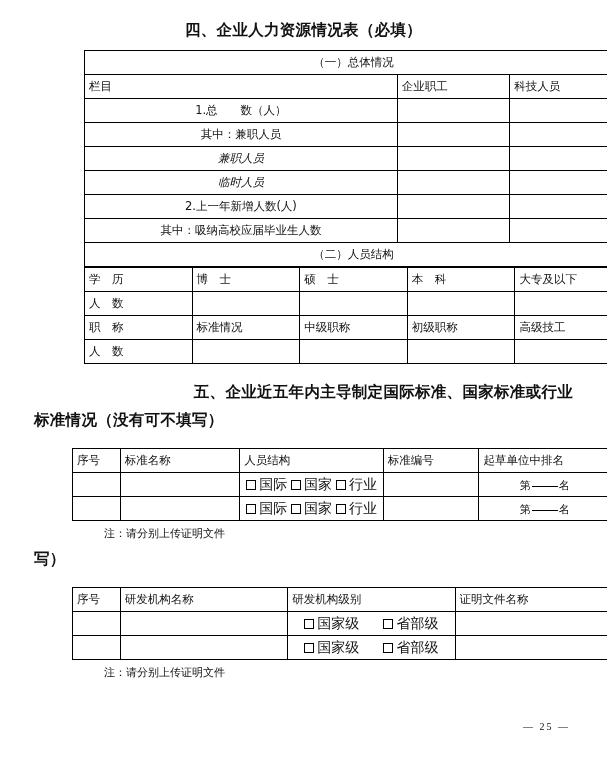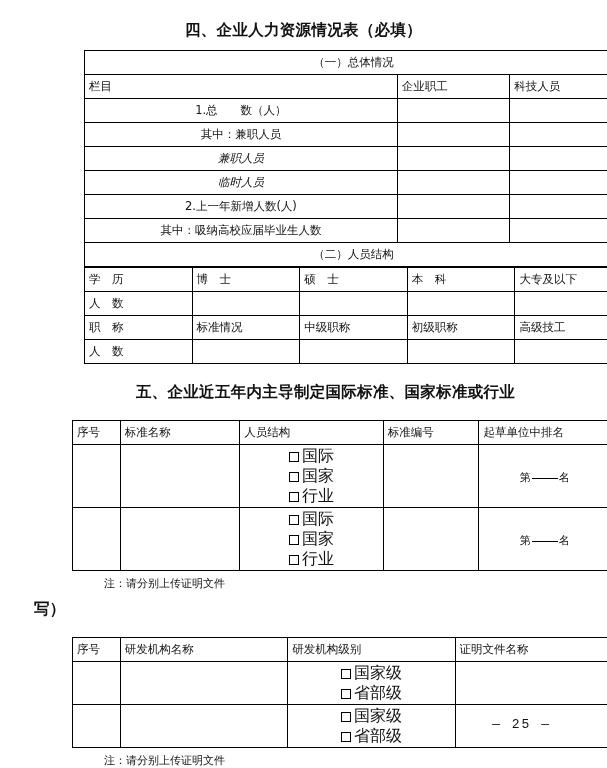--- a/index.html
+++ b/index.html
@@ -25,21 +25,21 @@
   h2.section-title {
     font-family: "DejaVu Sans", "Liberation Sans", sans-serif;
     font-size: 15.5px;
     font-weight: bold;
     letter-spacing: 0.3px;
     line-height: 1.55;
     margin: 0 0 8px 0;
     text-align: center;
   }
   h2.section-title.left {
-    text-align: center;
+    text-align: right;
     padding-left: 44px;
   }
   table.grid {
     border-collapse: collapse;
     table-layout: fixed;
     font-size: 11.5px;
     width: 100%;
   }
   table.grid td {
     border: 1px solid #000000;
@@ -65,23 +65,22 @@
     padding-left: 70px;
     font-family: Liberation Mono, monospace;
   }
   .spacer-16 { height: 16px; }
   .spacer-10 { height: 10px; }
   .spacer-8 { height: 8px; }
   .checkline {
     display: flex;
     justify-content: space-around;
     align-items: center;
-    font-size: 16px;
+    font-size: 14px;
     font-family: "DejaVu Sans", "Liberation Sans", sans-serif;
-    flex-direction: column;
   }
   .cbox {
     display: inline-block;
     white-space: nowrap;
   }
   .cbox .sq {
     display: inline-block;
     width: 8px;
     height: 8px;
     border: 1px solid #000;
@@ -96,24 +95,24 @@
   .rank-cell .ul {
     display: inline-block;
     width: 26px;
     border-bottom: 1px solid #000;
     margin: 0 1px;
     vertical-align: 2px;
     height: 10px;
   }
   .page-number {
     position: absolute;
-    right: 56px;
+    right: 37px;
     bottom: 36px;
-    font-size: 13px;
-    font-family: Liberation Mono, monospace;
+    font-size: 10px;
+    font-family: Liberation Serif, serif;
     letter-spacing: 2px;
   }
   .cell-cn {
     font-family: "DejaVu Sans", "Liberation Sans", sans-serif;
   }
 </style>
 </head>
 <body>
 
 <div class="page">
@@ -207,20 +206,21 @@
         <td></td>
         <td></td>
         <td></td>
       </tr>
     </tbody>
   </table>
 
   <div class="spacer-16"></div>
 
   <h2 class="section-title left">五、企业近五年内主导制定国际标准、国家标准或行业</h2>
+  <h2 class="section-title" style="text-align:left; padding-left:0; margin-top:-4px;">标准情况（没有可不填写）</h2>
 
   <div class="spacer-8"></div>
 
   <table class="grid tbl-std">
     <colgroup>
       <col style="width:40px">
       <col style="width:100px">
       <col style="width:120px">
       <col style="width:80px">
       <col style="width:110px">

